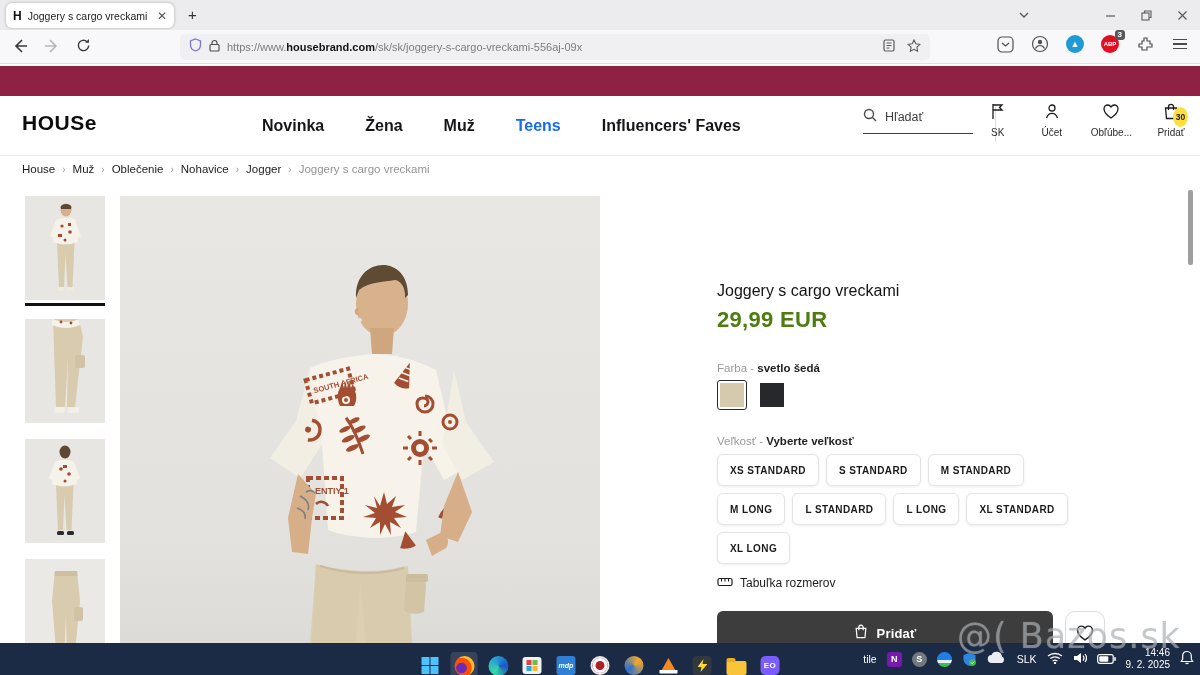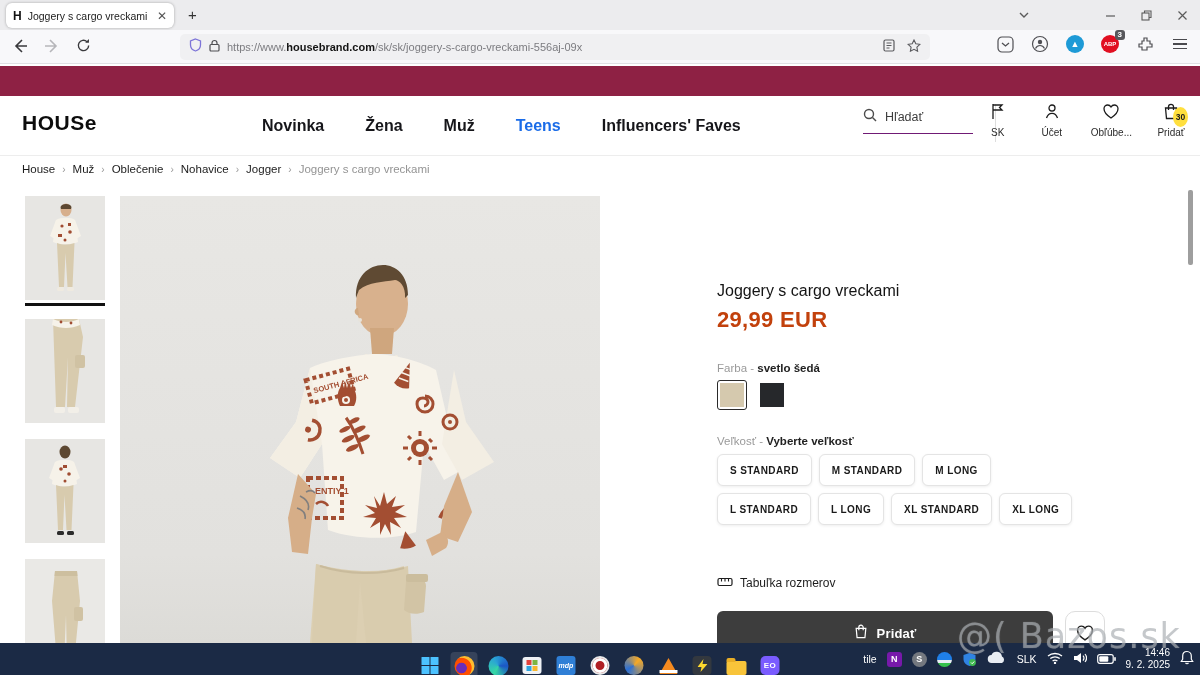--- a/index.html
+++ b/index.html
@@ -69,21 +69,21 @@
   .thumb-bar{width:80px;height:3px;background:#111;margin:-13px 0 13px}
   .thumb svg{display:block}
 
   
   .photo{position:absolute;left:120px;top:100px;width:480px;height:447px;background:#e5e4e1;overflow:hidden}
   .photo svg{display:block}
 
   
   .panel{position:absolute;left:717px;top:0;width:390px}
   .p-title{position:absolute;top:186px;left:0;font-size:16px;font-weight:500;color:#141414;white-space:nowrap}
-  .p-price{position:absolute;top:211px;left:0;font-size:22px;font-weight:700;color:#c2410c;letter-spacing:.3px}
+  .p-price{position:absolute;top:211px;left:0;font-size:22px;font-weight:700;color:#4d7c0f;letter-spacing:.3px}
   .p-line{position:absolute;left:0;font-size:11.5px;white-space:nowrap}
   .p-line .muted{color:#9a9a9a}
   .p-line .strong{color:#222;font-weight:600}
   .color-line{top:266px}
   .swatches{position:absolute;top:284px;left:0;display:flex;align-items:center;gap:13px}
   .swatch-sel{width:30px;height:30px;border:1px solid #2a2a2a;border-radius:3px;padding:2px;display:flex}
   .swatch-sel i{flex:1;background:#d5c9ae}
   .swatch-black{width:24px;height:24px;background:#26282b}
   .size-line{top:339px}
   .sizes{position:absolute;top:358px;left:0;width:368px;display:flex;flex-wrap:wrap;gap:7px}
@@ -504,20 +504,21 @@
             <i></i>
           </span>
         <span class="swatch-black"></span>
       </div>
 
       <div class="p-line size-line">
         <span class="muted">Veľkosť -</span>
         <span class="strong">Vyberte veľkosť</span>
       </div>
       <div class="sizes">
+        <span class="size-btn">XS STANDARD</span>
         <span class="size-btn">S STANDARD</span>
         <span class="size-btn">M STANDARD</span>
         <span class="size-btn">M LONG</span>
         <span class="size-btn">L STANDARD</span>
         <span class="size-btn">L LONG</span>
         <span class="size-btn">XL STANDARD</span>
         <span class="size-btn">XL LONG</span>
       </div>
 
       <div class="size-table">

